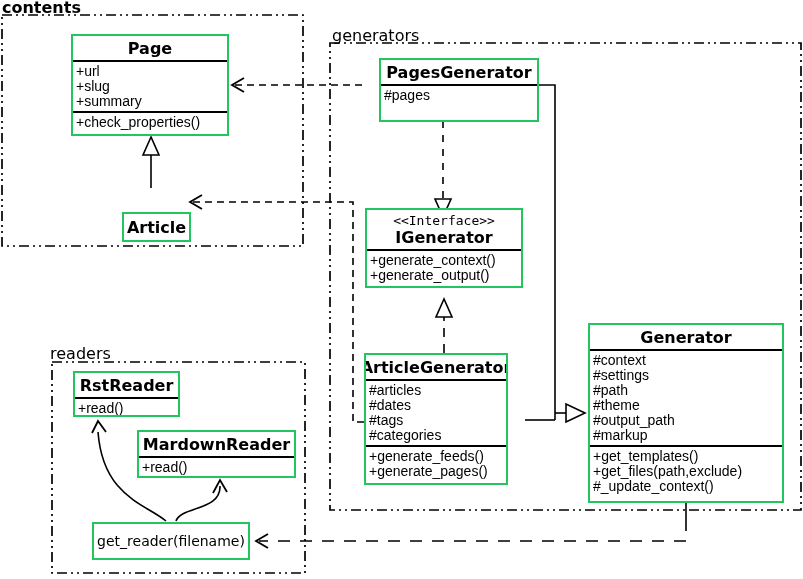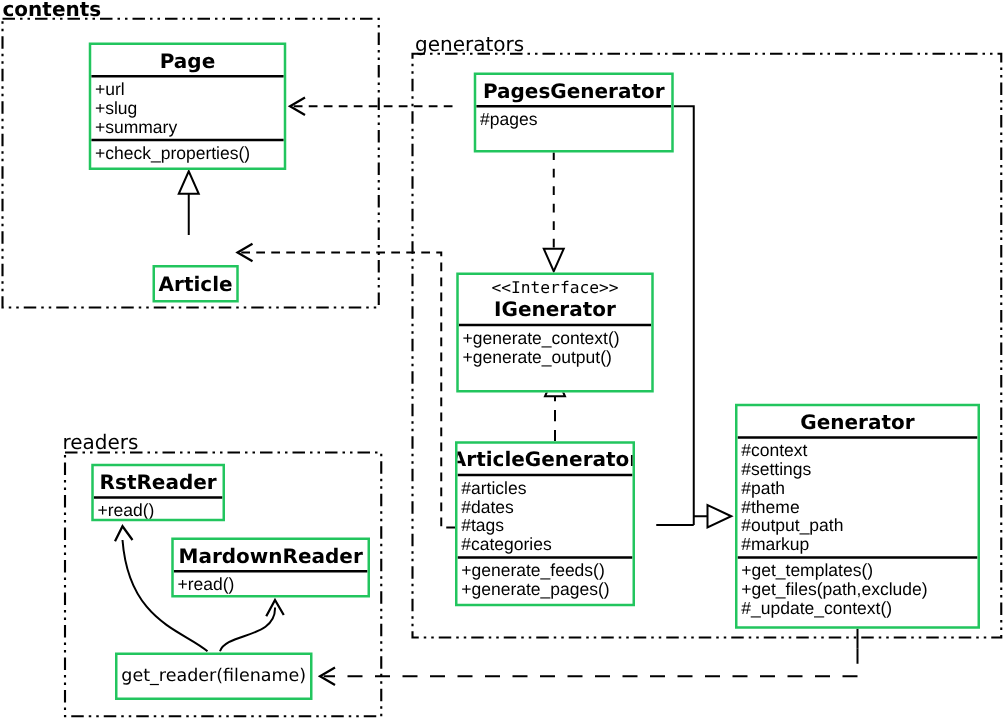--- a/index.html
+++ b/index.html
@@ -146,21 +146,21 @@
     <div class="title only">Article</div>
   </div>
 
   <div class="box" style="left:379px; top:58px; width:160px; height:64px;">
     <div class="title">PagesGenerator</div>
     <div class="cmp last">
       <div class="ln">#pages</div>
     </div>
   </div>
 
-  <div class="box" style="left:365px; top:218px; width:158px; height:96px;">
+  <div class="box" style="left:365px; top:208px; width:158px; height:80px;">
     <div class="title">
       <span class="stereo">&lt;&lt;Interface&gt;&gt;</span>
       <span>IGenerator</span>
     </div>
     <div class="cmp last">
       <div class="ln">+generate_context()</div>
       <div class="ln">+generate_output()</div>
     </div>
   </div>
 

